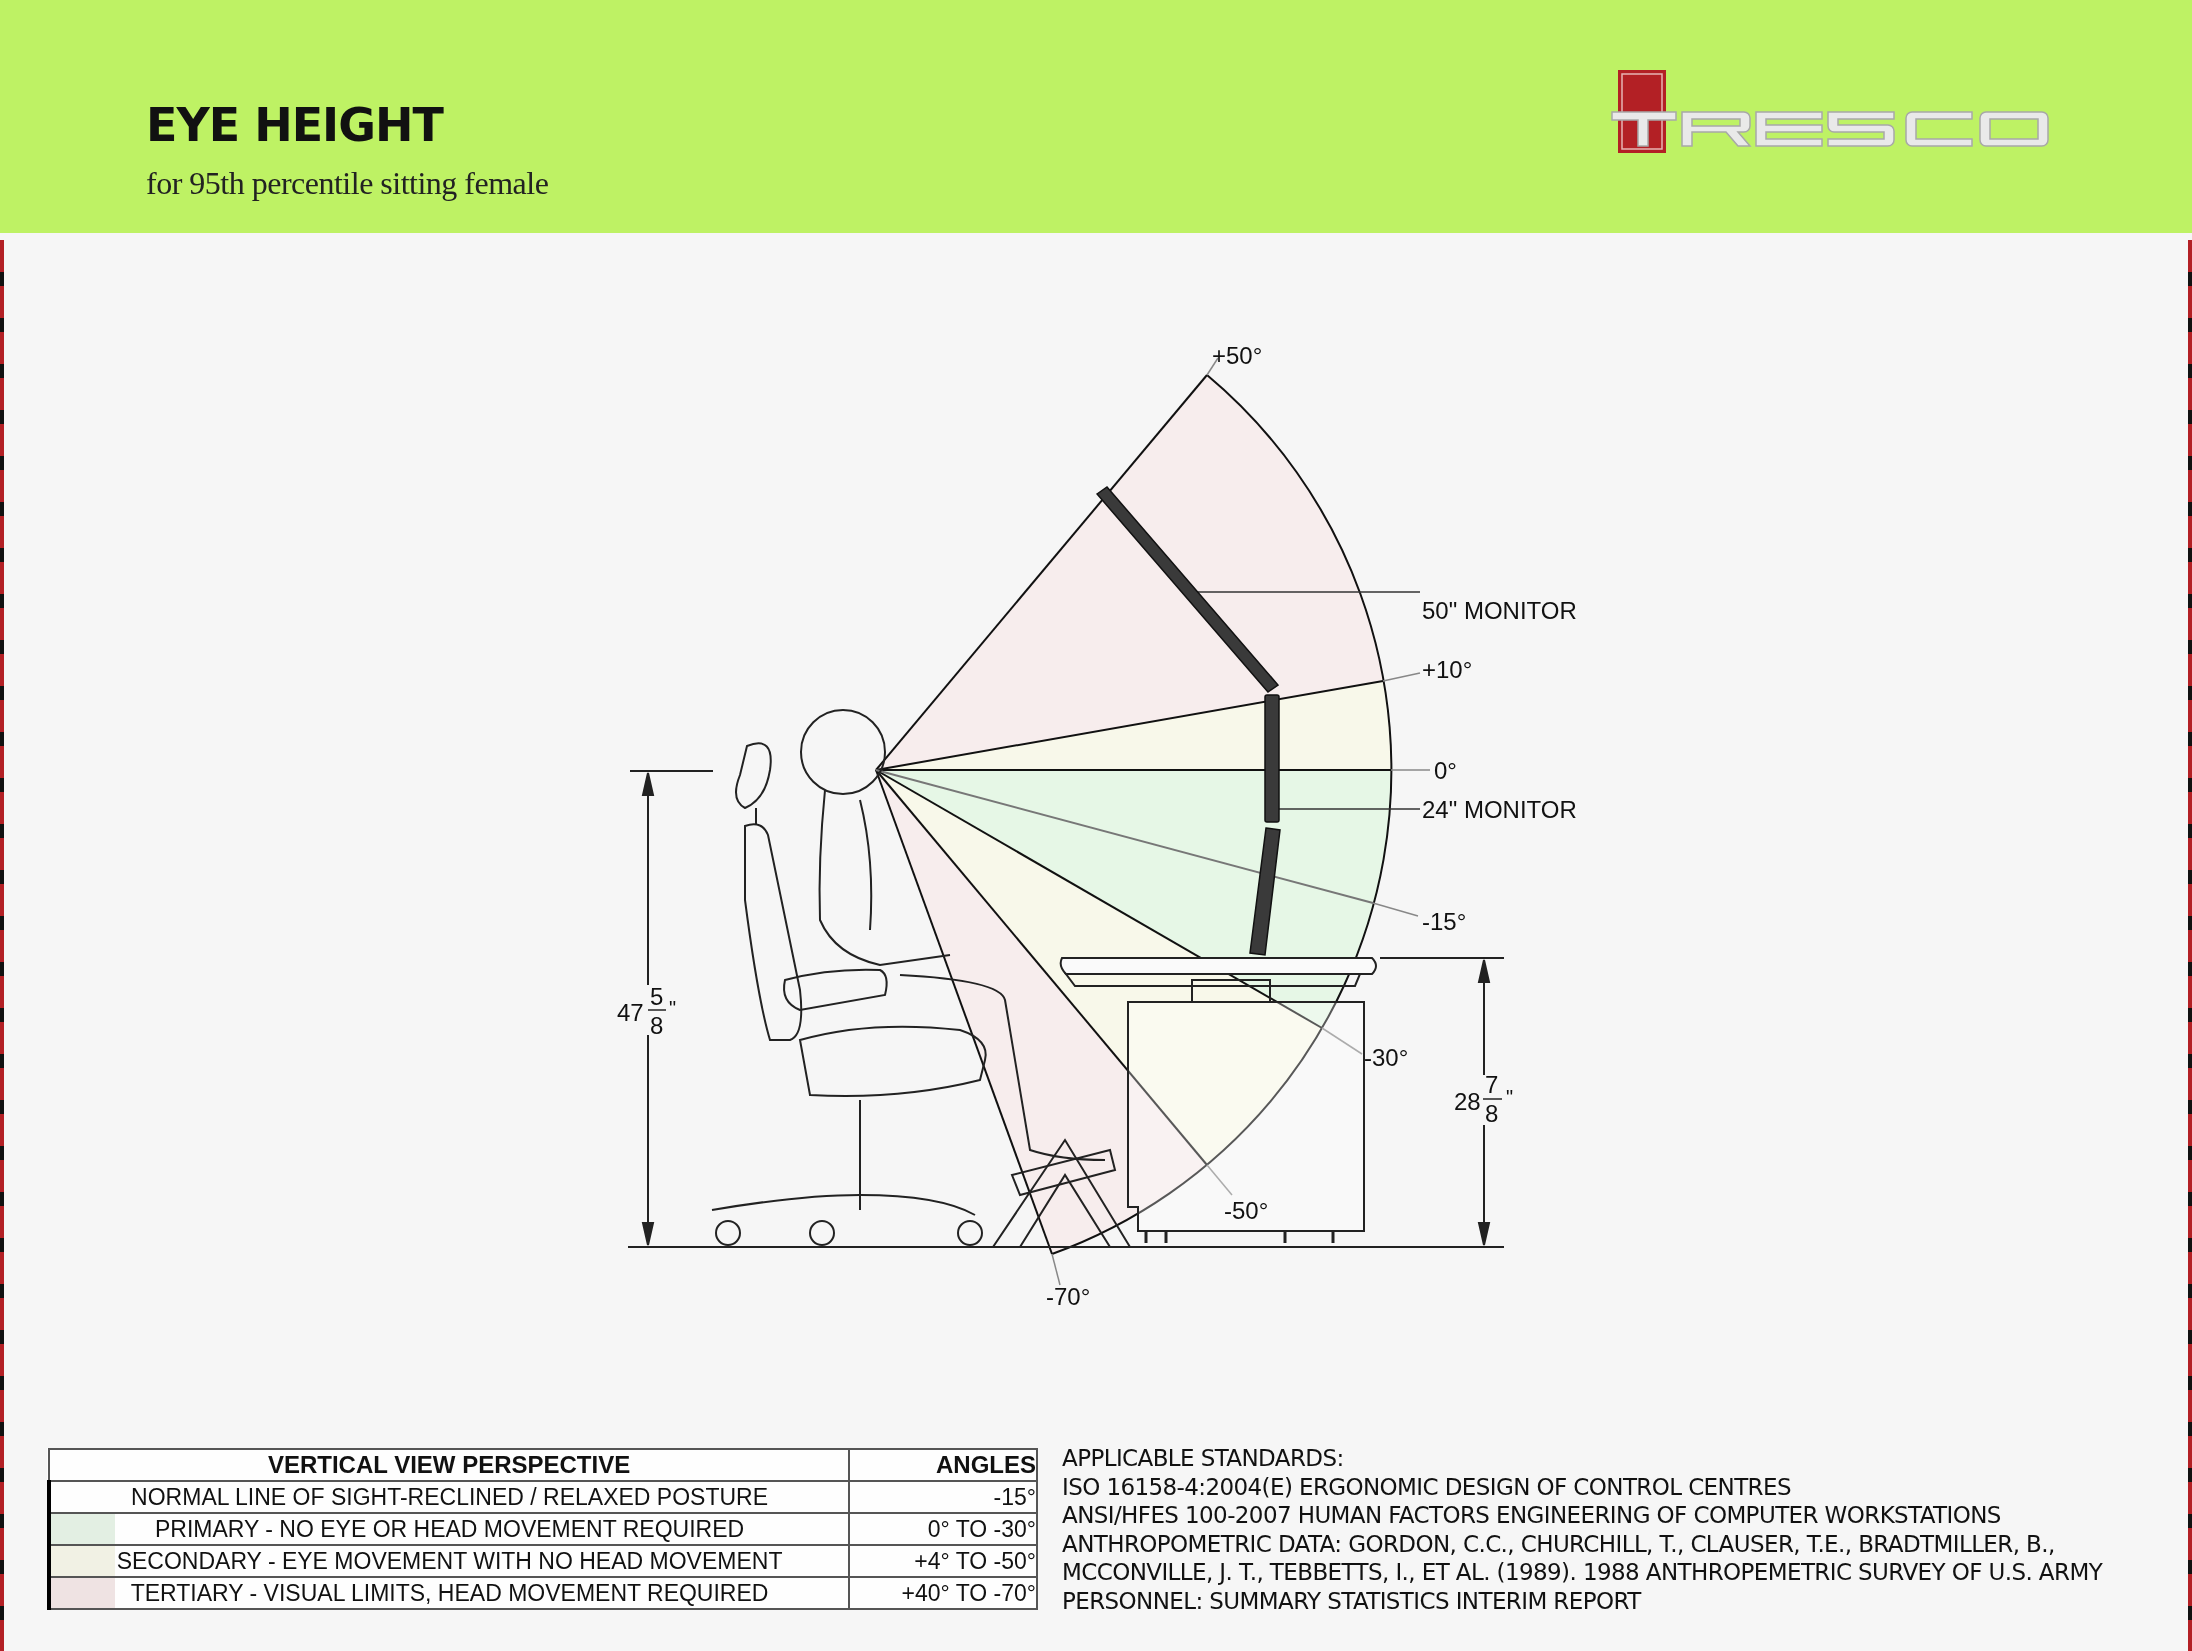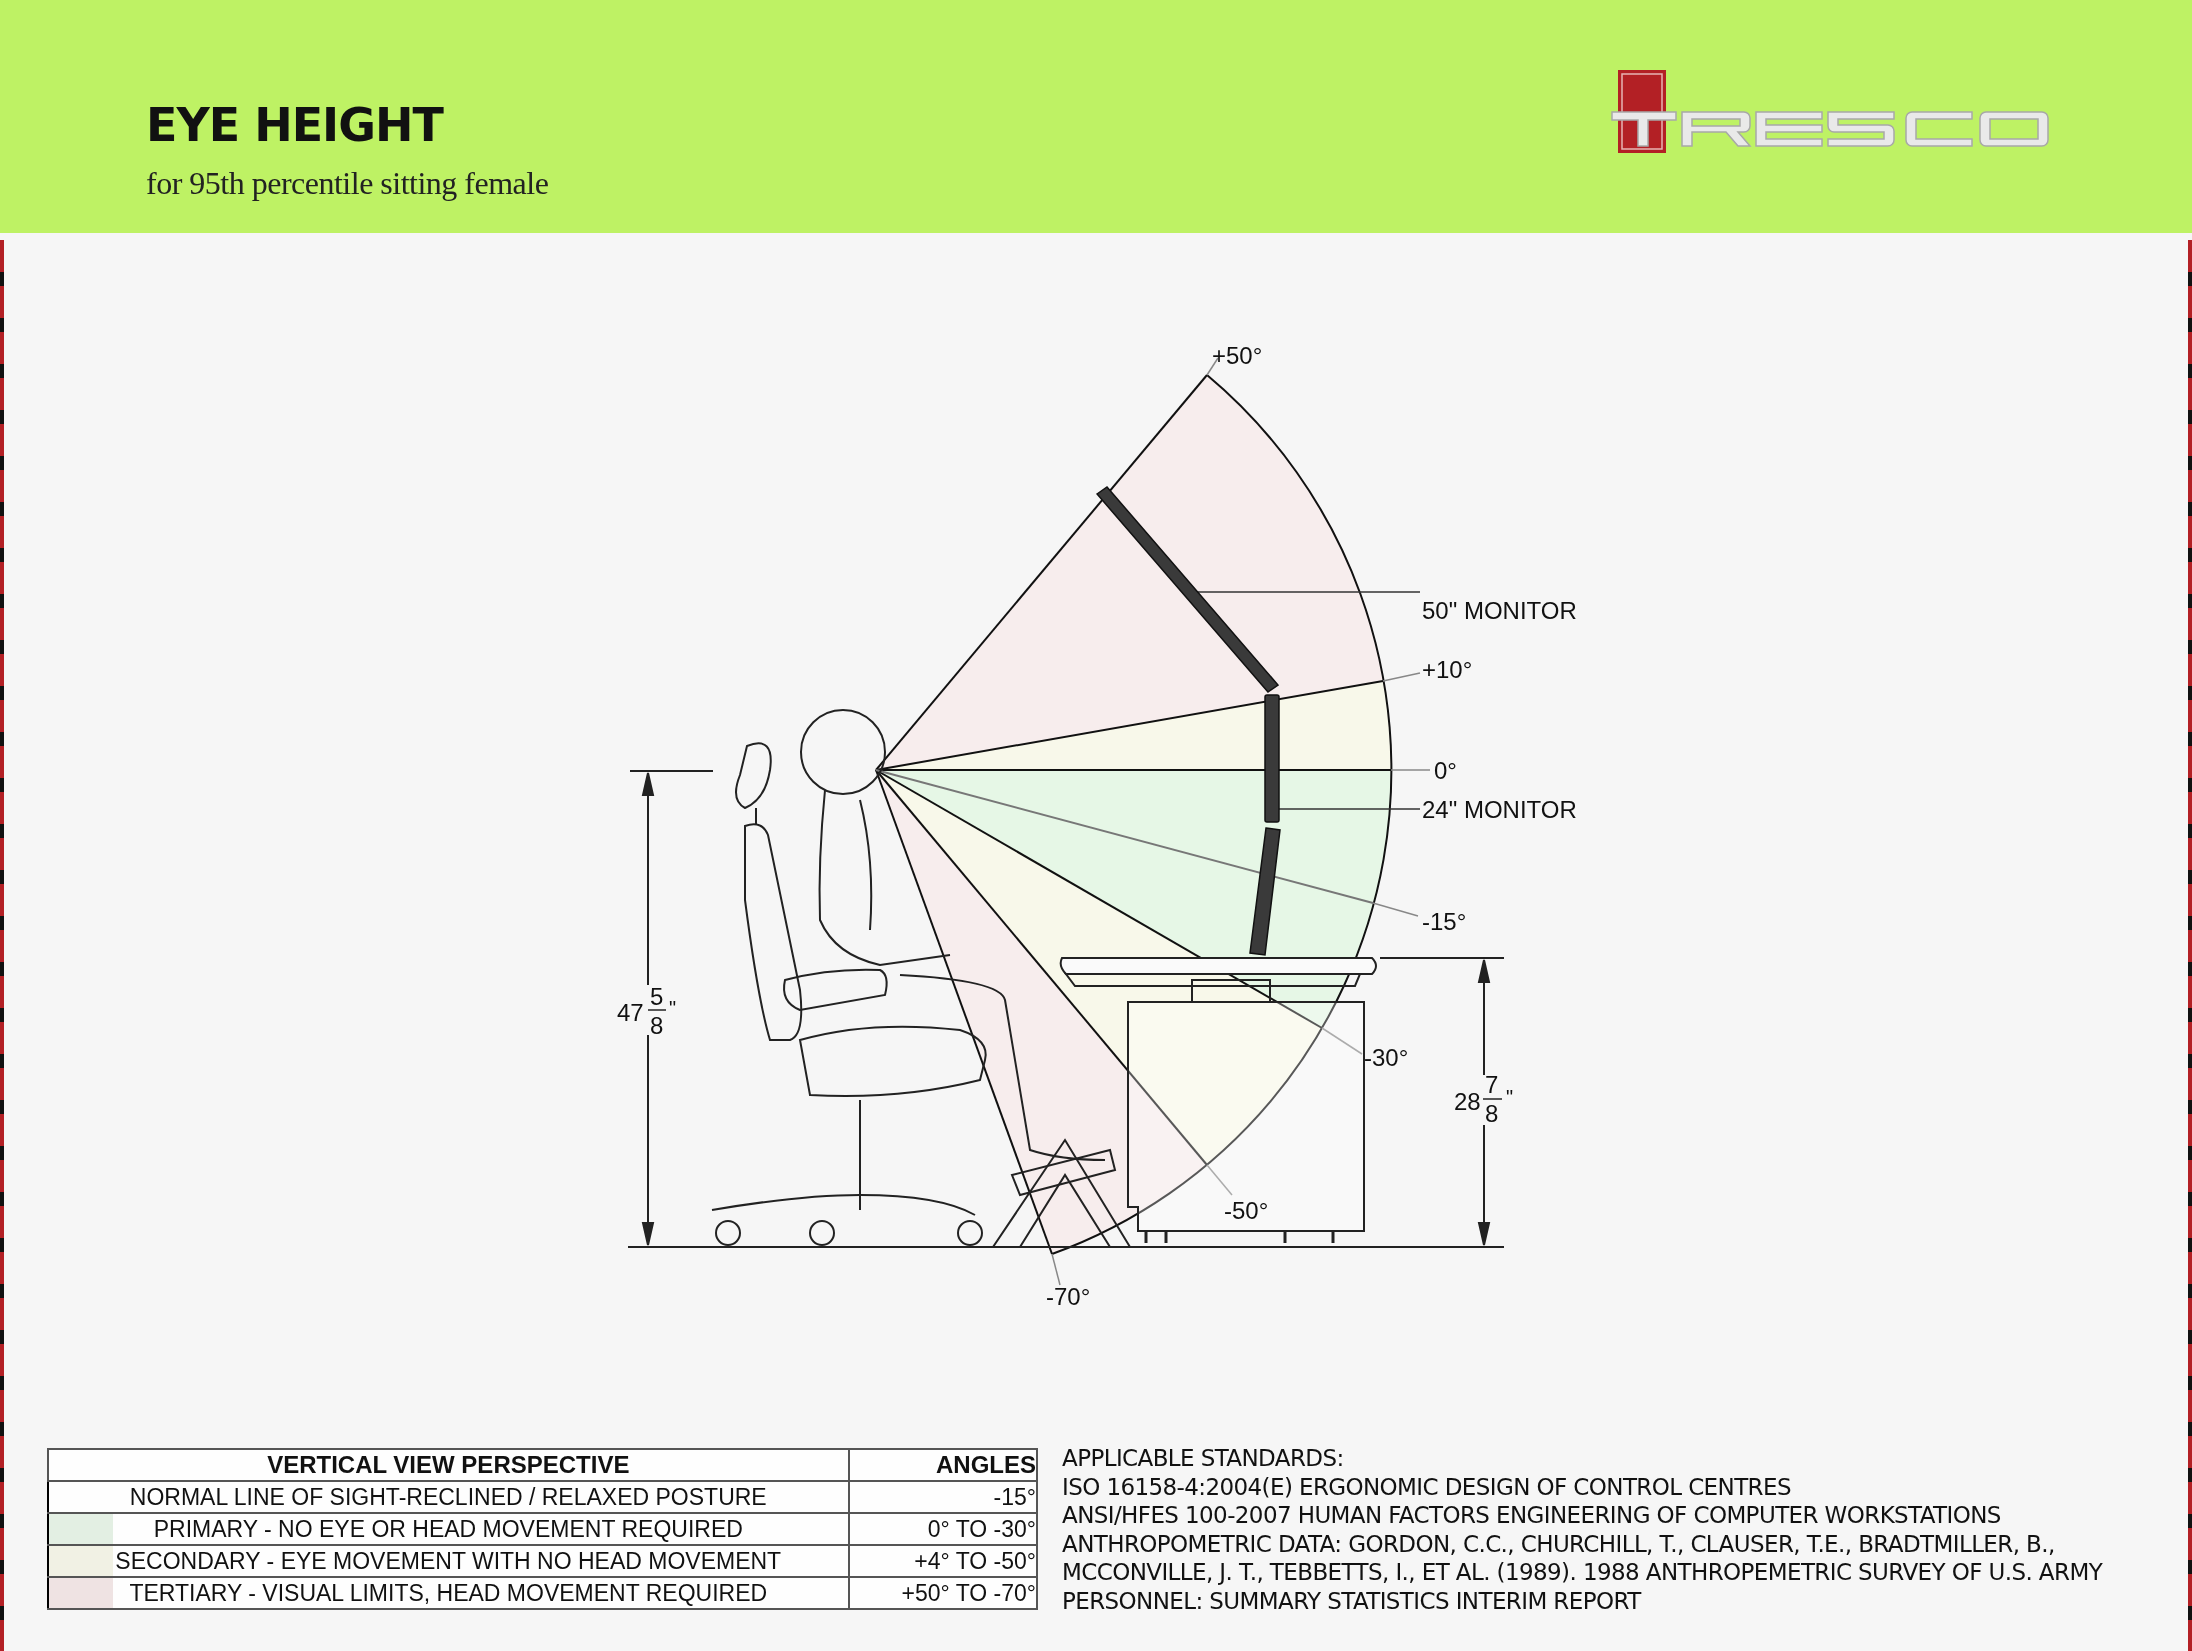--- a/index.html
+++ b/index.html
@@ -49,21 +49,21 @@
     font-family: "Liberation Sans", sans-serif; font-size: 23px; color: #111;
   }
   .table td, .table th {
     border: 2px solid #555; height: 30px; padding: 0; text-align: center;
     line-height: 30px; white-space: nowrap;
   }
   .table th { font-weight: bold; font-size: 24px; border-radius: 16px; }
   .table .desc { position: relative; width: 800px; }
   .table .ang { width: 187px; text-align: right; }
   .swatch { position: absolute; left: 0; top: 0; bottom: 0; width: 64px; }
-  .table td.desc { border-left: 2px solid #000000; }
+  .table td.desc { border-left: 4px solid #000000; }
 
   .standards {
     position: absolute; left: 1062px; top: 1444px; width: 1120px;
     font-family: "DejaVu Sans", sans-serif; font-size: 23px; line-height: 28.5px;
     color: #111; letter-spacing: -0.6px;
   }
   .standards div { white-space: nowrap; }
 </style>
 </head>
 <body>
@@ -214,21 +214,21 @@
   <tr>
     <td class="desc"><span class="swatch" style="background:#e3efe3"></span><span>PRIMARY - NO EYE OR HEAD MOVEMENT REQUIRED</span></td>
     <td class="ang">0° TO -30°</td>
   </tr>
   <tr>
     <td class="desc"><span class="swatch" style="background:#f1f1e4"></span><span>SECONDARY - EYE MOVEMENT WITH NO HEAD MOVEMENT</span></td>
     <td class="ang">+4° TO -50°</td>
   </tr>
   <tr>
     <td class="desc"><span class="swatch" style="background:#efe3e3"></span><span>TERTIARY - VISUAL LIMITS, HEAD MOVEMENT REQUIRED</span></td>
-    <td class="ang">+50° TO -70°</td>
+    <td class="ang">+40° TO -70°</td>
   </tr>
 </tbody>
   </table>
 
 <div class="standards">
   <div>APPLICABLE STANDARDS:</div>
   <div>ISO 16158-4:2004(E) ERGONOMIC DESIGN OF CONTROL CENTRES</div>
   <div>ANSI/HFES 100-2007 HUMAN FACTORS ENGINEERING OF COMPUTER WORKSTATIONS</div>
   <div>ANTHROPOMETRIC DATA:  GORDON, C.C., CHURCHILL, T., CLAUSER, T.E., BRADTMILLER, B.,</div>
   <div>MCCONVILLE, J. T., TEBBETTS, I., ET AL. (1989). 1988 ANTHROPEMETRIC SURVEY OF U.S. ARMY</div>

